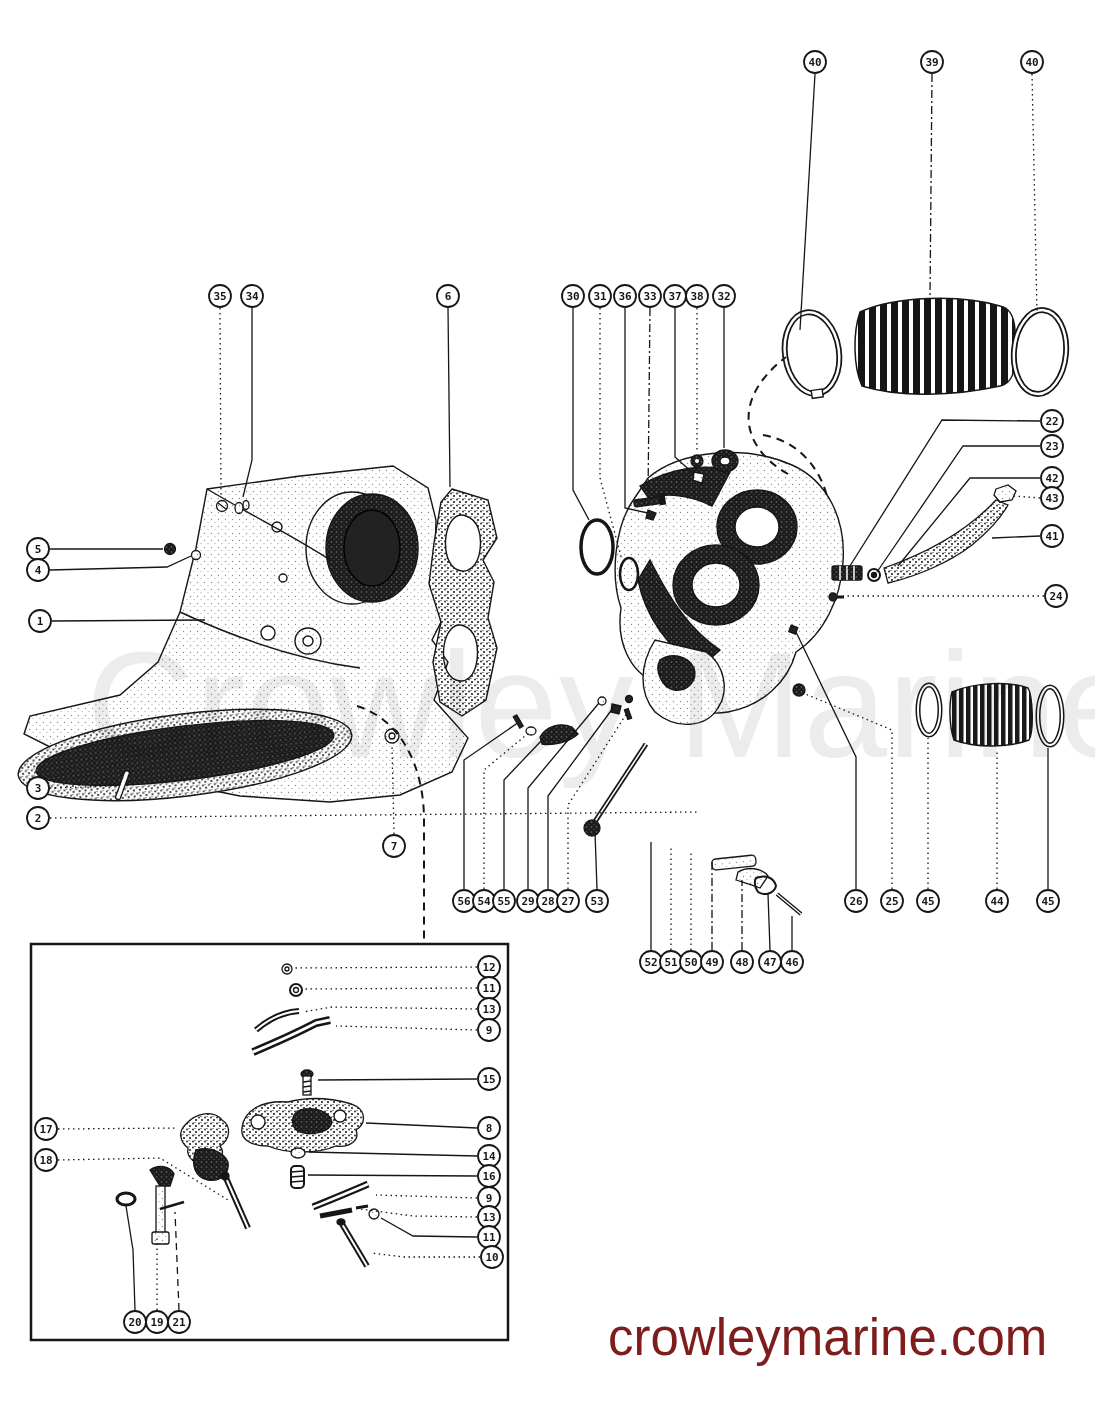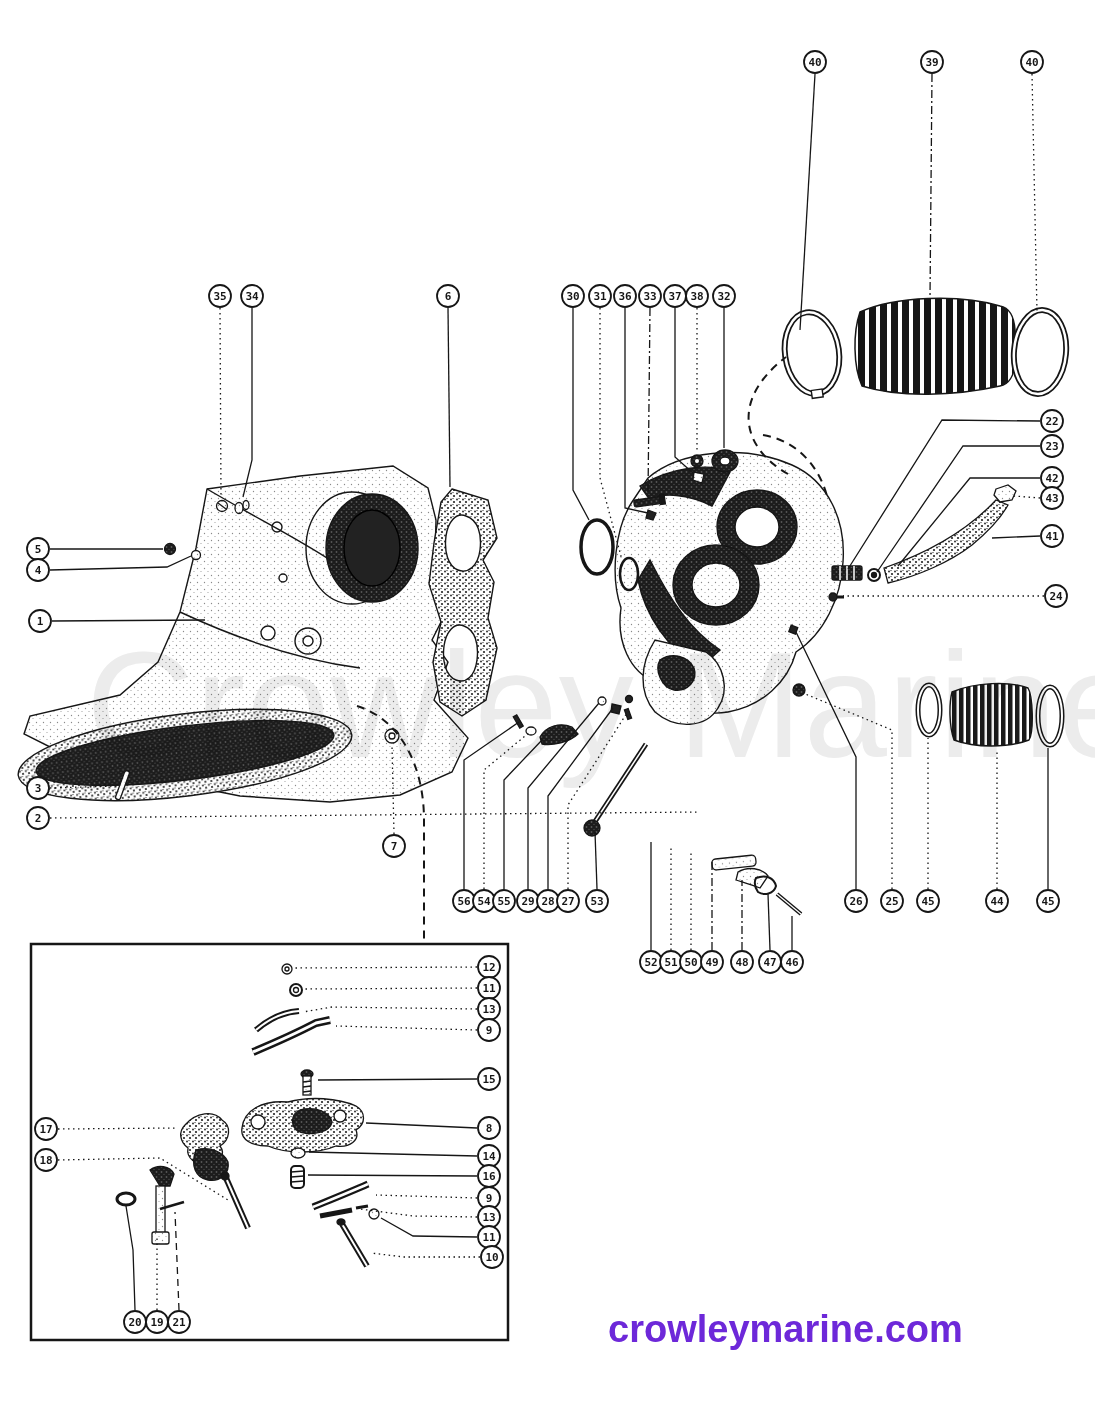--- a/index.html
+++ b/index.html
@@ -2,22 +2,22 @@
 <html><head>
 <meta charset="utf-8">
 <style>
   html,body{margin:0;padding:0;background:#fff;}
   .stage{position:relative;width:1095px;height:1388px;background:#ffffff;overflow:hidden;
          font-family:"Liberation Sans",sans-serif;}
   .stage svg{position:absolute;left:0;top:0;}
   .watermark{position:absolute;left:86px;top:630px;font-size:150px;font-weight:400;
              color:#ececec;letter-spacing:1px;white-space:nowrap;line-height:1;
              mix-blend-mode:multiply;pointer-events:none;z-index:5;}
-  .site{position:absolute;left:608px;top:1308px;font-size:38px;font-weight:700;
-        color:#6d28d9;letter-spacing:0px;z-index:6;}
+  .site{position:absolute;left:608px;top:1308px;font-size:51px;font-weight:400;
+        color:#7f1d1d;letter-spacing:0px;z-index:6;}
   .callout-num{font-family:"DejaVu Sans Mono",monospace;font-weight:700;}
 </style>
 </head>
 <body>
 
 <div class="stage">
 
 <svg id="art" width="1095" height="1406" viewBox="0 0 1095 1406" xmlns="http://www.w3.org/2000/svg">
   <defs>
     <pattern id="stip" width="7" height="7" patternUnits="userSpaceOnUse">

